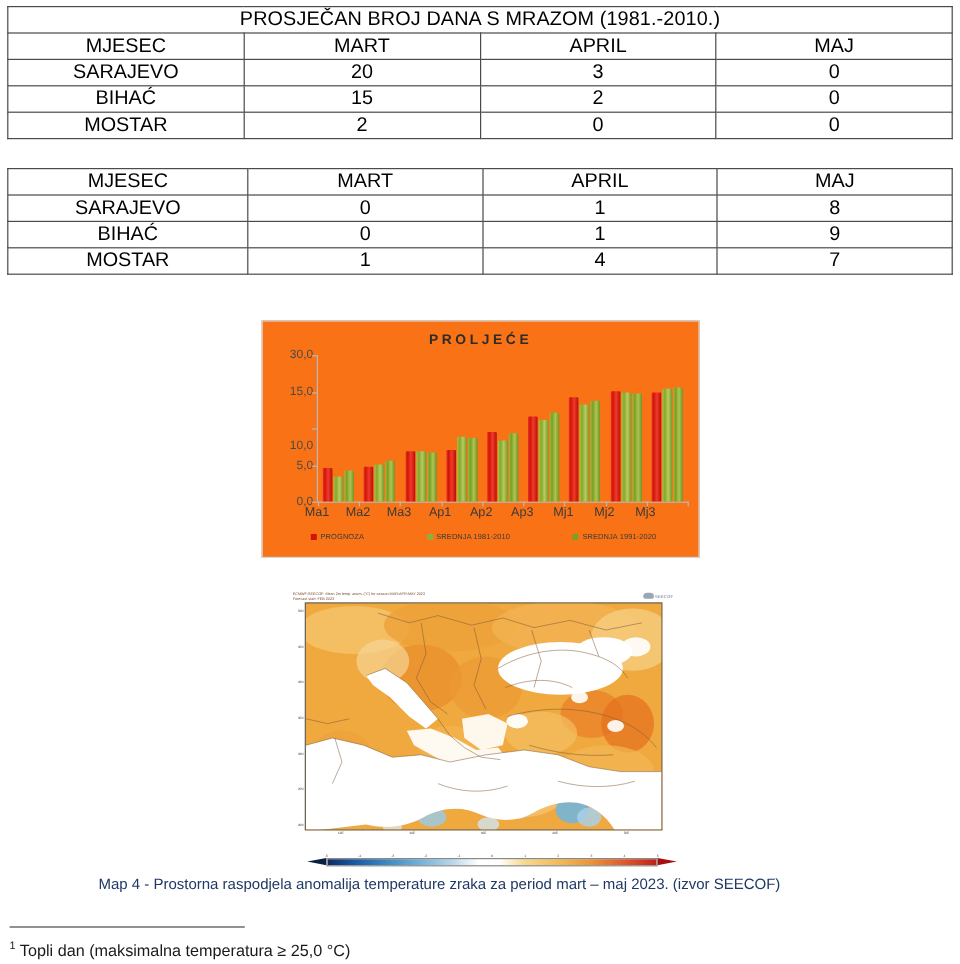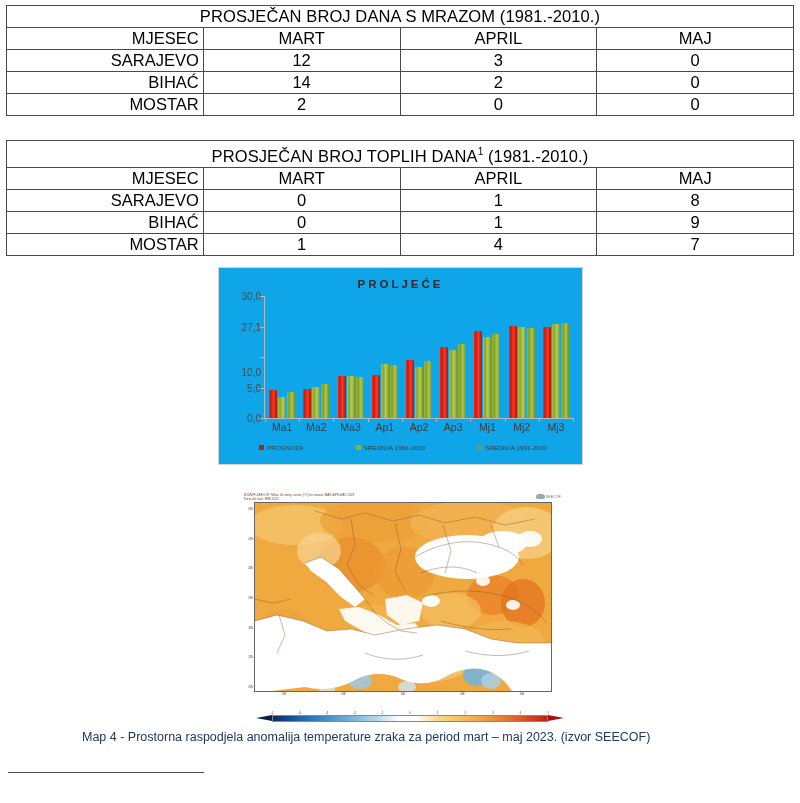--- a/index.html
+++ b/index.html
@@ -29,31 +29,31 @@
     line-height: 19px;
     white-space: nowrap;
     overflow: hidden;
   }
   .tbl-title {
     text-align: center;
     font-size: 17px;
     letter-spacing: .1px;
   }
   .tbl-title sup { font-size: 10px; vertical-align: super; }
-  .col-label { text-align: right; width: 200px; padding-left: 5px; }
+  .col-label { text-align: center; width: 200px; padding-left: 5px; }
   .col-val { text-align: center; }
   .tbl1-wrap { position: absolute; left: 6px; top: 5px; width: 788px; }
   .tbl2-wrap { position: absolute; left: 6px; top: 140px; width: 788px; }
 
   
   .chart-box {
     position: absolute;
     left: 218px; top: 267px;
     width: 365px; height: 198px;
-    background: #0ea5e9;
+    background: #f97316;
     border: 1px solid #d4d4d4;
   }
   .chart-title {
     text-align: center;
     font-size: 11.5px;
     font-weight: bold;
     letter-spacing: 3px;
     color: #2b2b2b;
     margin-top: 10px;
     height: 14px;
@@ -119,21 +119,21 @@
     background: linear-gradient(to right,#e8342a 0%,#d01408 22%,#f03a2c 55%,#b81005 100%);
   }
   .bar.s1 {
     background: linear-gradient(to right,#a8c24a 0%,#84a82c 25%,#b6cc5e 60%,#79992a 100%);
   }
   .bar.s2 {
     background: linear-gradient(to right,#9ebb3e 0%,#7aa024 25%,#aec455 60%,#6f9420 100%);
   }
   .x-labels {
     position: absolute;
-    left: 46px; top: 153px;
+    left: 28px; top: 153px;
     width: 308px;
     display: flex;
   }
   .x-labels span {
     flex: 1 1 0;
     text-align: center;
     font-size: 10.5px;
     color: #3a3a3a;
   }
   .legend {
@@ -286,46 +286,43 @@
           <td class="tbl-title" colspan="4">PROSJEČAN BROJ DANA S MRAZOM (1981.-2010.)</td>
         </tr>
         <tr>
           <td class="col-label">MJESEC</td>
           <td class="col-val">MART</td>
           <td class="col-val">APRIL</td>
           <td class="col-val">MAJ</td>
         </tr>
         <tr>
           <td class="col-label">SARAJEVO</td>
-          <td class="col-val">12</td>
+          <td class="col-val">20</td>
           <td class="col-val">3</td>
           <td class="col-val">0</td>
         </tr>
         <tr>
           <td class="col-label">BIHAĆ</td>
-          <td class="col-val">14</td>
+          <td class="col-val">15</td>
           <td class="col-val">2</td>
           <td class="col-val">0</td>
         </tr>
         <tr>
           <td class="col-label">MOSTAR</td>
           <td class="col-val">2</td>
           <td class="col-val">0</td>
           <td class="col-val">0</td>
         </tr>
       </tbody>
     </table>
   </div>
 
   <div class="tbl2-wrap">
     <table class="data-table">
       <tbody>
-        <tr>
-          <td class="tbl-title" colspan="4"><span>PROSJEČAN BROJ TOPLIH DANA</span><sup>1</sup><span> (1981.-2010.)</span></td>
-        </tr>
         <tr>
           <td class="col-label">MJESEC</td>
           <td class="col-val">MART</td>
           <td class="col-val">APRIL</td>
           <td class="col-val">MAJ</td>
         </tr>
         <tr>
           <td class="col-label">SARAJEVO</td>
           <td class="col-val">0</td>
           <td class="col-val">1</td>
@@ -346,21 +343,21 @@
       </tbody>
     </table>
   </div>
 
   <div class="chart-box">
     <div class="chart-title">PROLJEĆE</div>
     <div class="y-axis-labels" id="yAxisLabels">
         <div class="ytick" style="top: 128px;">0,0</div>
         <div class="ytick" style="top: 97.5px;">5,0</div>
         <div class="ytick" style="top: 82px;">10,0</div>
-        <div class="ytick" style="top: 36.5px;">27,1</div>
+        <div class="ytick" style="top: 36.5px;">15,0</div>
         <div class="ytick" style="top: 6px;">30,0</div>
       </div>
     <div class="axis-vline"></div>
     <div class="axis-hline"></div>
     <div id="yTickMarks">
         <div class="ytickmark" style="top: 150px;"></div>
         <div class="ytickmark" style="top: 119.5px;"></div>
         <div class="ytickmark" style="top: 89px;"></div>
         <div class="ytickmark" style="top: 58.5px;"></div>
         <div class="ytickmark" style="top: 28px;"></div>
@@ -568,14 +565,15 @@
         <i style="left: 294px;">5</i>
       </div>
     <div class="cbar-tri-l"></div>
     <div class="cbar"></div>
     <div class="cbar-tri-r"></div>
   </div>
 
   <div class="map-caption">Map 4 - Prostorna raspodjela anomalija temperature zraka za period mart – maj 2023.  (izvor SEECOF)</div>
 
   <div class="footnote-rule"></div>
+  <div class="footnote"><sup>1</sup><span> Topli dan (maksimalna temperatura ≥ 25,0 °C)</span></div>
 
 </div>
 
 </body></html>

